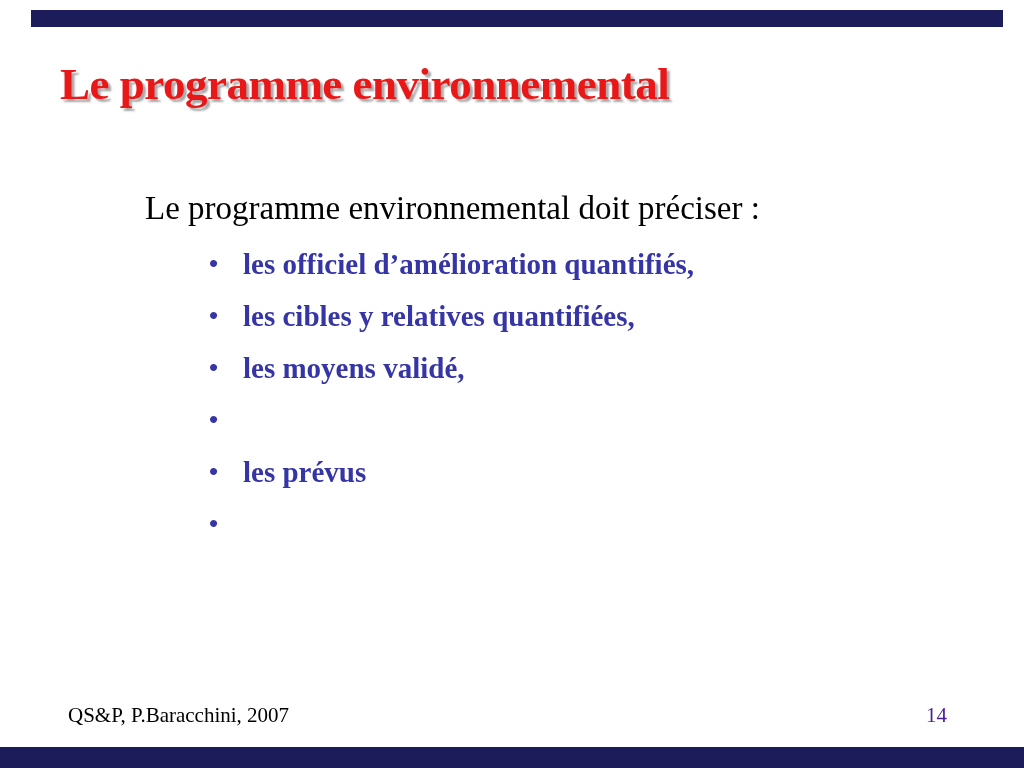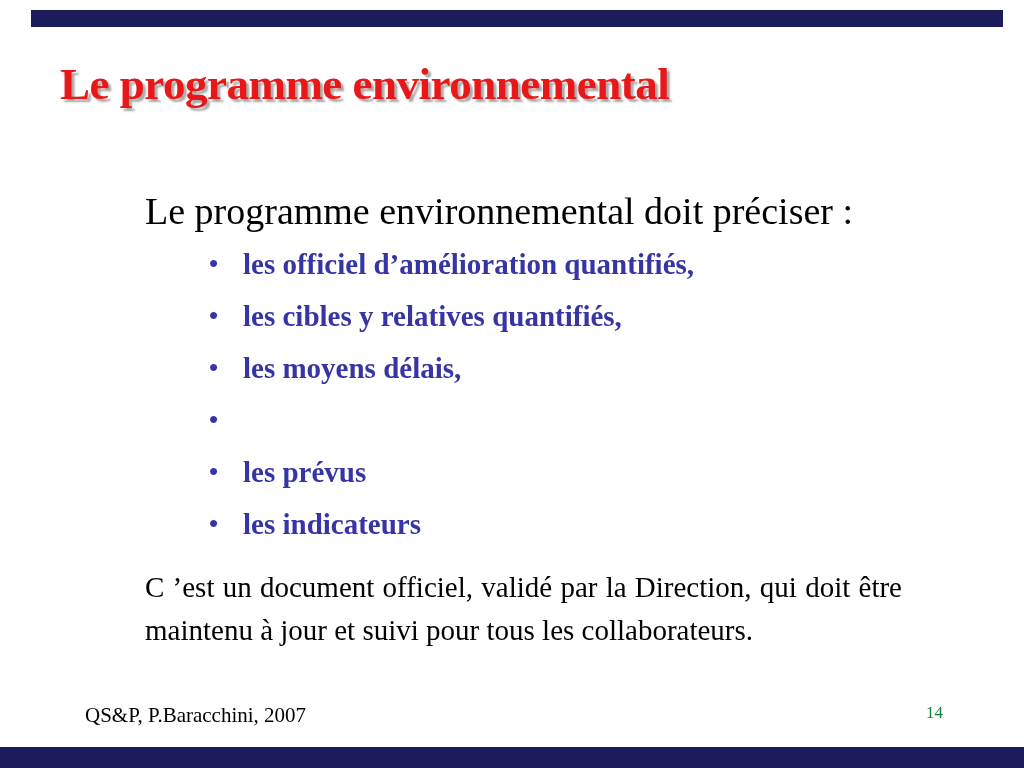--- a/index.html
+++ b/index.html
@@ -39,21 +39,21 @@
     color: #e91717;
     text-shadow: 3px 3px 2px rgba(140, 140, 140, 0.75);
     letter-spacing: -0.5px;
     white-space: nowrap;
   }
   .intro {
     position: absolute;
     left: 145px;
     top: 189px;
     margin: 0;
-    font-size: 38px;
+    font-size: 33px;
     line-height: 1.2;
     color: #000000;
     white-space: nowrap;
   }
   .bullets {
     position: absolute;
     left: 209px;
     top: 238px;
     margin: 0;
     padding: 0;
@@ -80,69 +80,67 @@
     top: 566px;
     width: 757px;
     margin: 0;
     font-size: 29px;
     line-height: 43px;
     text-align: justify;
     color: #000000;
   }
   .footer-left {
     position: absolute;
-    left: 85px;
+    left: 68px;
     top: 703px;
     font-size: 21px;
     color: #000000;
     white-space: nowrap;
   }
   .footer-right {
     position: absolute;
     left: 926px;
     top: 703px;
-    font-size: 17px;
-    color: #15803d;
+    font-size: 21px;
+    color: #4c1d95;
   }
 </style>
 </head>
 <body>
 
 <div class="slide">
   <div class="top-bar"></div>
 
   <h1 class="title">Le programme environnemental</h1>
 
   <p class="intro">Le programme environnemental doit préciser :</p>
 
   <ul class="bullets">
     <li>
       <span class="dot">•</span>
       <span>les officiel d’amélioration quantifiés,</span>
     </li>
     <li>
       <span class="dot">•</span>
-      <span>les cibles y relatives quantifiés,</span>
+      <span>les cibles y relatives quantifiées,</span>
     </li>
     <li>
       <span class="dot">•</span>
-      <span>les moyens délais,</span>
+      <span>les moyens validé,</span>
     </li>
     <li>
       <span class="dot">•</span>
     </li>
     <li>
       <span class="dot">•</span>
       <span>les prévus</span>
     </li>
     <li>
       <span class="dot">•</span>
-      <span>les indicateurs</span>
     </li>
   </ul>
 
-  <p class="closing">C ’est un document officiel, validé par la Direction, qui doit être maintenu à jour et suivi pour tous les collaborateurs.</p>
 
   <span class="footer-left">QS&amp;P, P.Baracchini, 2007</span>
   <span class="footer-right">14</span>
 
   <div class="bottom-bar"></div>
 </div>
 
 </body></html>

